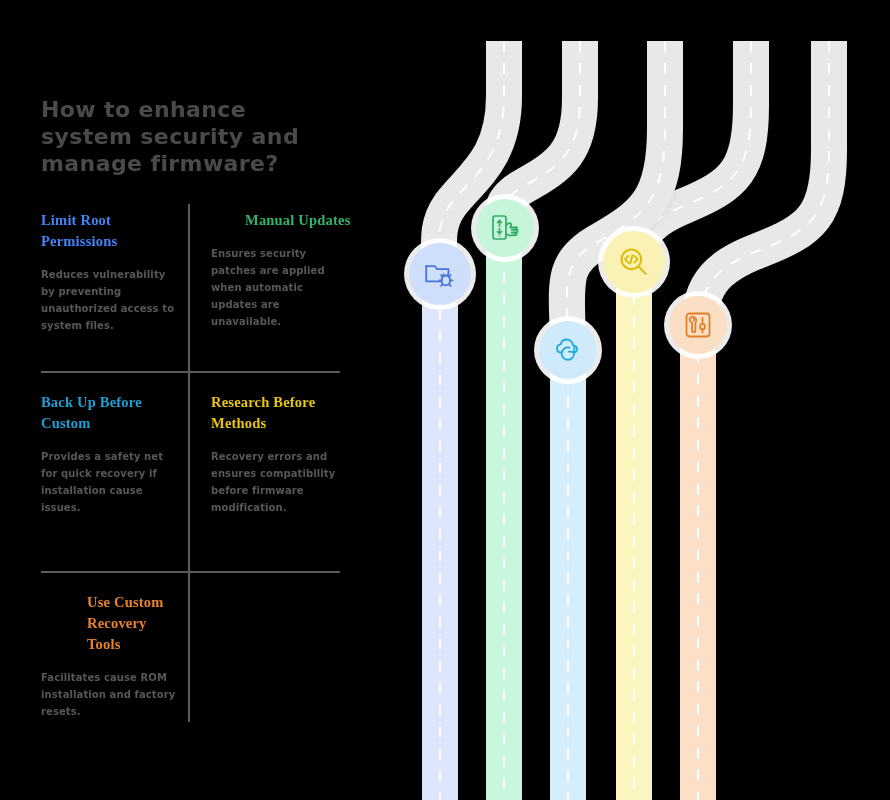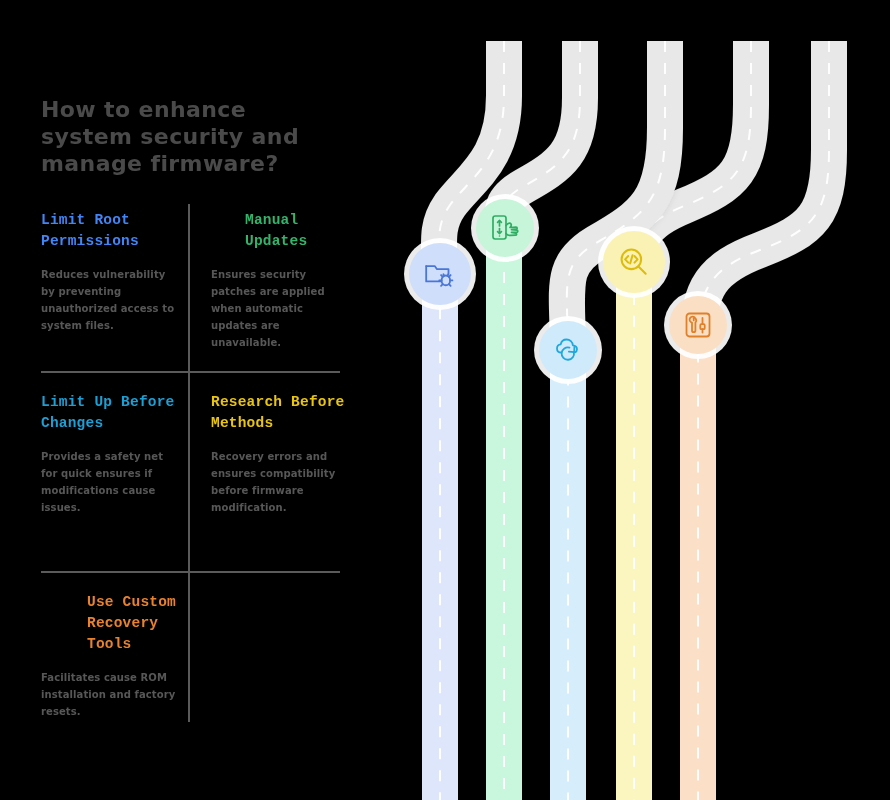--- a/index.html
+++ b/index.html
@@ -77,21 +77,21 @@
     width: 140px;
   }
   .cell.c0 { left: 41px;  top: 210px; }
   .cell.c1 { left: 211px; top: 210px; }
   .cell.c2 { left: 41px;  top: 392px; }
   .cell.c3 { left: 211px; top: 392px; }
   .cell.c4 { left: 41px;  top: 592px; }
 
   .cell h3 {
     margin: 0 0 14px 0;
-    font-family: Liberation Mono, monospace;
+    font-family: Liberation Serif, serif;
     font-weight: 700;
     font-size: 14.5px;
     line-height: 21px;
     letter-spacing: 0.2px;
   }
   .cell p {
     margin: 0;
     font-family: "DejaVu Sans", sans-serif;
     font-weight: 700;
     font-size: 10px;
@@ -236,22 +236,22 @@
       <h3 style="color:#4285f4;">Limit Root Permissions</h3>
       <p>Reduces vulnerability by preventing unauthorized access to system files.</p>
     </div>
 
     <div class="cell c1">
       <h3 style="color:#34b36b;margin-left:34px;">Manual Updates</h3>
       <p>Ensures security patches are applied when automatic updates are unavailable.</p>
     </div>
 
     <div class="cell c2">
-      <h3 style="color:#1e9fd4;">Limit Up Before Changes</h3>
-      <p>Provides a safety net for quick ensures if modifications cause issues.</p>
+      <h3 style="color:#1e9fd4;">Back Up Before Custom</h3>
+      <p>Provides a safety net for quick recovery if installation cause issues.</p>
     </div>
 
     <div class="cell c3">
       <h3 style="color:#e8c512;">Research Before Methods</h3>
       <p>Recovery errors and ensures compatibility before firmware modification.</p>
     </div>
 
     <div class="cell c4">
       <h3 style="color:#e8822e;margin-left:46px;">Use Custom Recovery Tools</h3>
       <p>Facilitates cause ROM installation and factory resets.</p>

